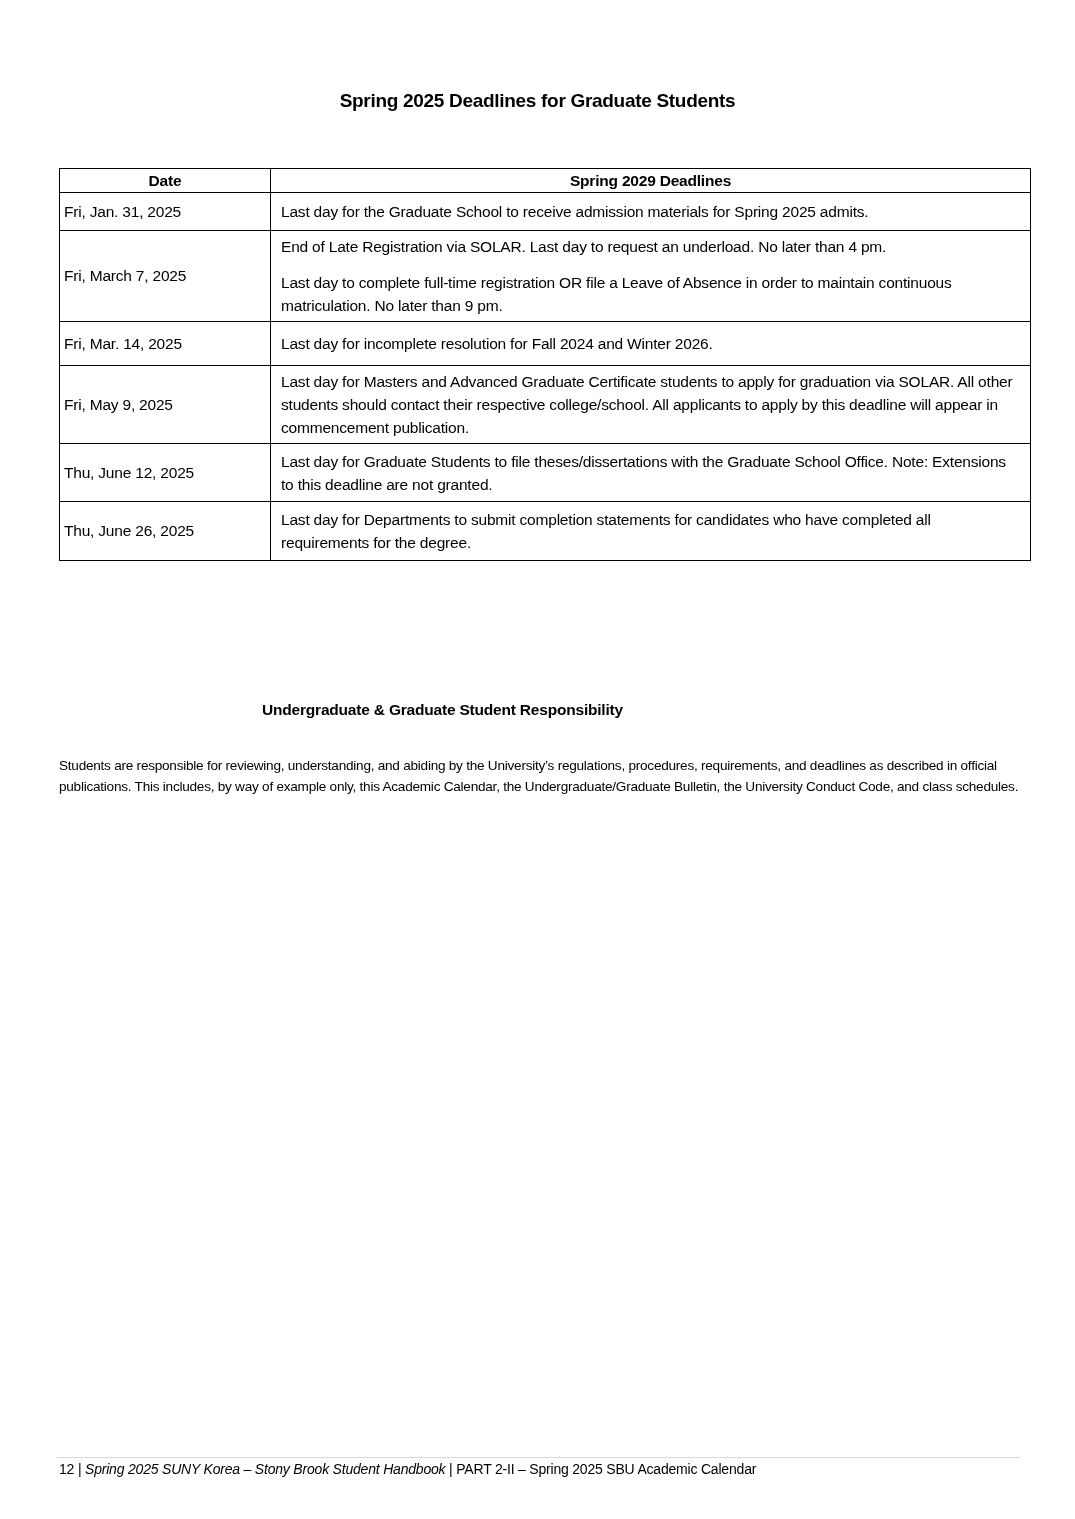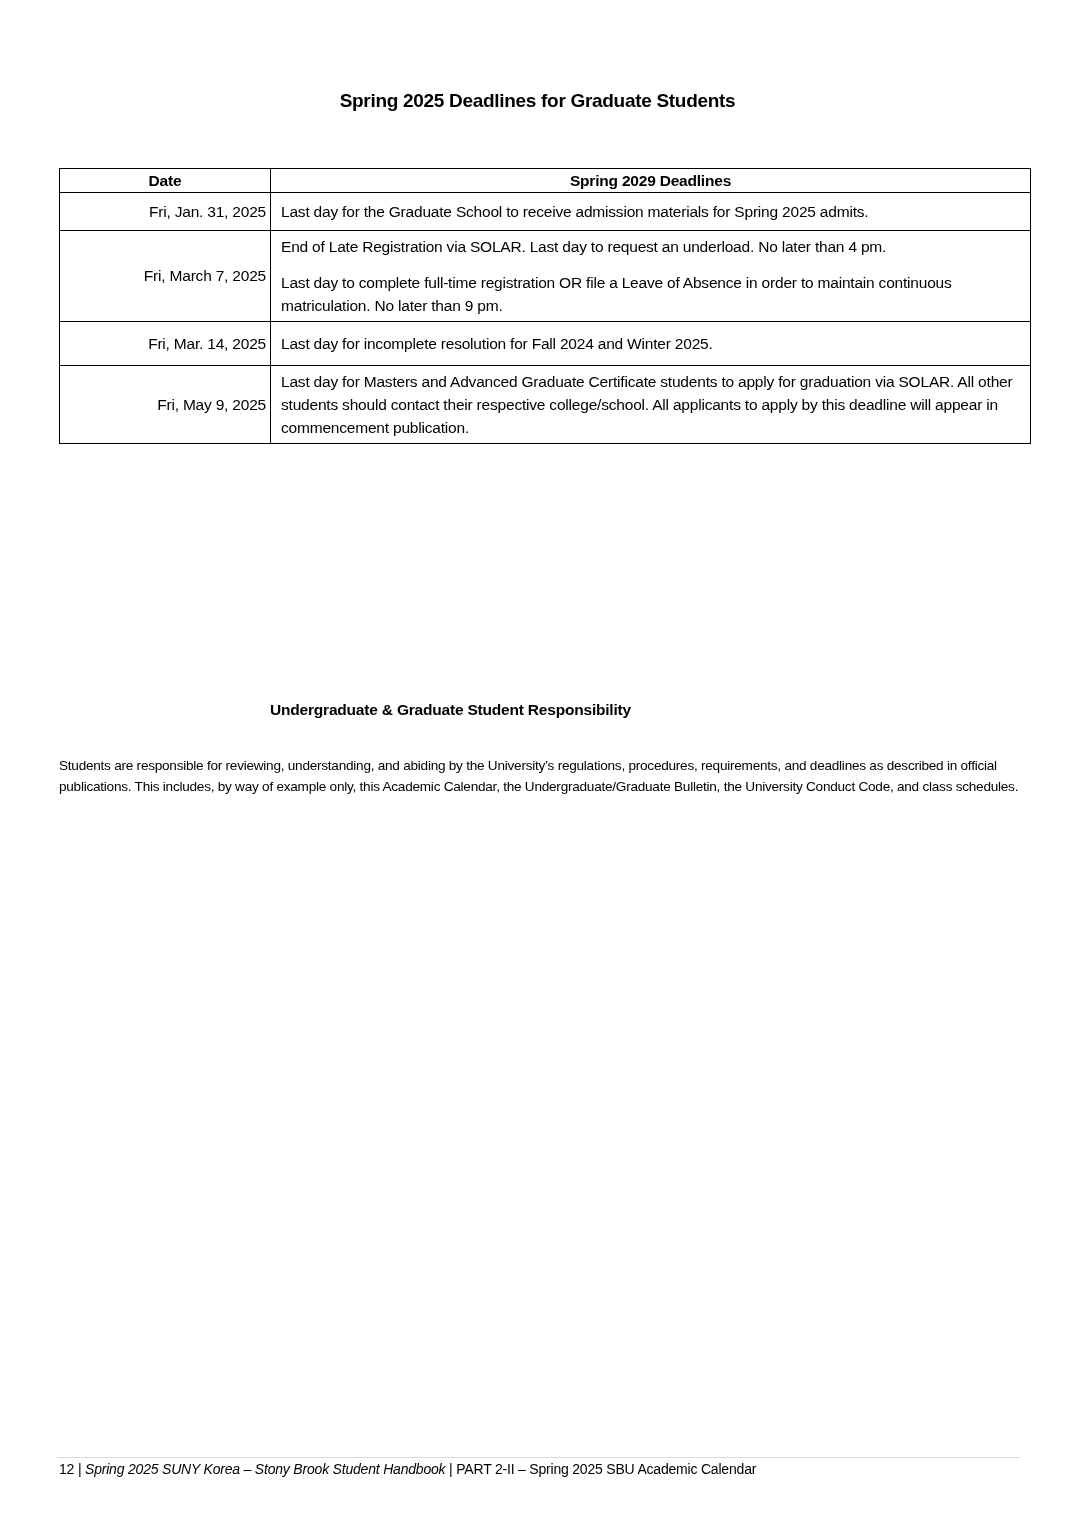--- a/index.html
+++ b/index.html
@@ -1,25 +1,25 @@
 <!DOCTYPE html>
 <html><head>
 <meta charset="utf-8">
 <style>
   html, body { margin: 0; padding: 0; background: #ffffff; }
   body { width: 1075px; height: 1519px; position: relative; font-family: "Liberation Sans", sans-serif; color: #000; overflow: hidden; }
   .title { position: absolute; top: 90px; left: 0; width: 1075px; text-align: center; font-size: 19px; font-weight: bold; letter-spacing: -0.3px; }
   table.deadlines { position: absolute; top: 168px; left: 59px; width: 972px; border-collapse: collapse; font-size: 15.5px; letter-spacing: -0.2px; }
   table.deadlines th, table.deadlines td { border: 1px solid #000; }
   table.deadlines th { font-weight: bold; height: 23px; padding: 0; text-align: center; }
-  th.date-h, td.date { width: 202px; text-align: right; padding: 0 4px; }
+  th.date-h, td.date { width: 202px; text-align: left; padding: 0 4px; }
   td.desc { padding: 4px 10px; line-height: 23px; vertical-align: middle; }
   td.desc p { margin: 0; }
   td.desc p + p { margin-top: 13px; }
-  .sub-title { position: absolute; top: 701px; left: 0; width: 885px; text-align: center; font-size: 15.5px; font-weight: bold; letter-spacing: -0.2px; padding-left: 8px; }
+  .sub-title { position: absolute; top: 701px; left: 0; width: 885px; text-align: center; font-size: 15.5px; font-weight: bold; letter-spacing: -0.2px; }
   .para { position: absolute; top: 756px; left: 59px; width: 965px; font-size: 13.6px; line-height: 20.5px; letter-spacing: -0.25px; }
   .footer-rule { position: absolute; top: 1457px; left: 57px; width: 963px; height: 1px; background: #d9d9d9; }
   .footer { position: absolute; top: 1461px; left: 59px; font-size: 14px; letter-spacing: -0.2px; }
   .footer .it { font-style: italic; }
 </style>
 </head>
 <body>
 
 <div class="title">Spring 2025 Deadlines for Graduate Students</div>
 
@@ -40,27 +40,39 @@
       <tr style="height: 82px;">
         <td class="date">Fri, March 7, 2025</td>
         <td class="desc">
           <p>End of Late Registration via SOLAR. Last day to request an underload. No later than 4 pm.</p>
           <p>Last day to complete full-time registration OR file a Leave of Absence in order to maintain continuous matriculation. No later than 9 pm.</p>
         </td>
       </tr>
       <tr style="height: 44px;">
         <td class="date">Fri, Mar. 14, 2025</td>
         <td class="desc">
-          <p>Last day for incomplete resolution for Fall 2024 and Winter 2025.</p>
+          <p>Last day for incomplete resolution for Fall 2024 and Winter 2026.</p>
         </td>
       </tr>
       <tr style="height: 70px;">
         <td class="date">Fri, May 9, 2025</td>
         <td class="desc">
           <p>Last day for Masters and Advanced Graduate Certificate students to apply for graduation via SOLAR. All other students should contact their respective college/school. All applicants to apply by this deadline will appear in commencement publication.</p>
+        </td>
+      </tr>
+      <tr style="height: 58px;">
+        <td class="date">Thu, June 12, 2025</td>
+        <td class="desc">
+          <p>Last day for Graduate Students to file theses/dissertations with the Graduate School Office. Note: Extensions to this deadline are not granted.</p>
+        </td>
+      </tr>
+      <tr style="height: 59px;">
+        <td class="date">Thu, June 26, 2025</td>
+        <td class="desc">
+          <p>Last day for Departments to submit completion statements for candidates who have completed all requirements for the degree.</p>
         </td>
       </tr>
     </tbody>
 </table>
 
 <div class="sub-title">Undergraduate &amp; Graduate Student Responsibility</div>
 <div class="para">Students are responsible for reviewing, understanding, and abiding by the University’s regulations, procedures, requirements, and deadlines as described in official publications. This includes, by way of example only, this Academic Calendar, the Undergraduate/Graduate Bulletin, the University Conduct Code, and class schedules.</div>
 
 <div class="footer-rule"></div>
 <div class="footer"><span>12</span><span> | </span><span class="it">Spring 2025 SUNY Korea – Stony Brook Student Handbook</span><span> | </span><span>PART 2-II – Spring 2025 SBU Academic Calendar</span></div>

